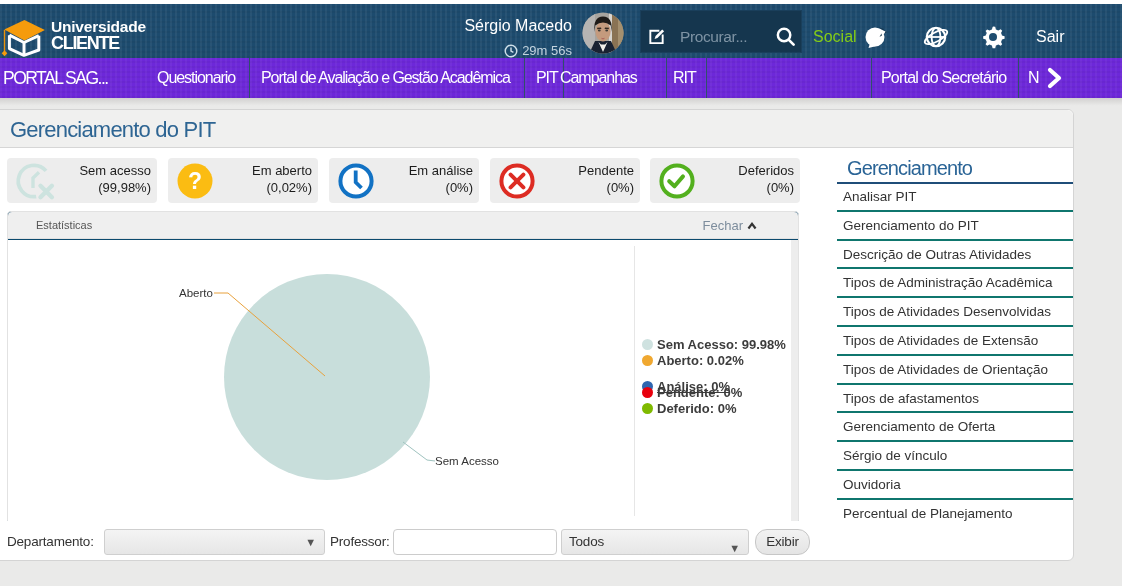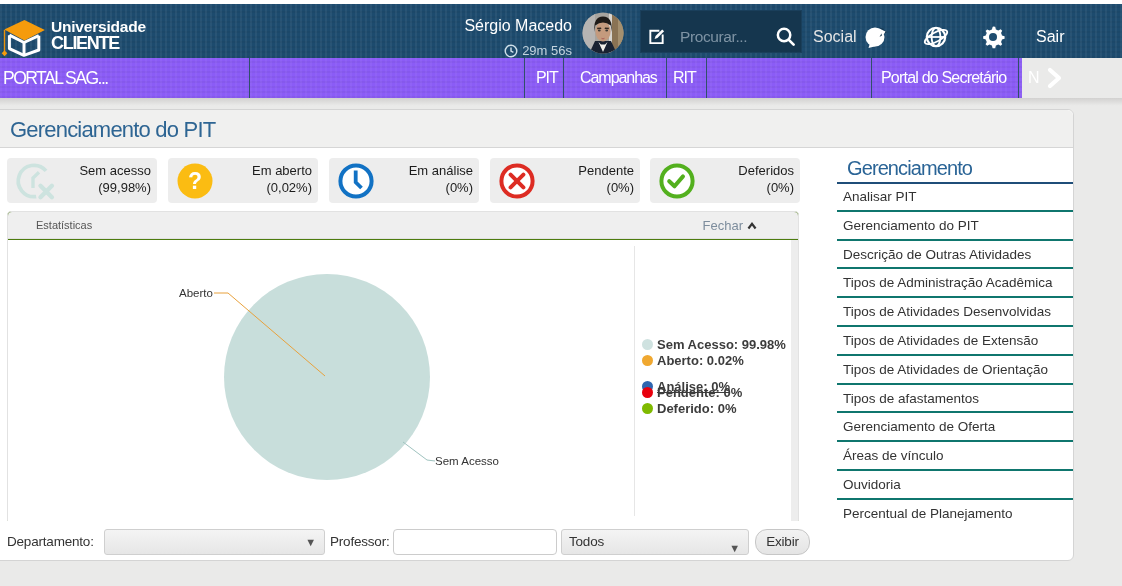--- a/index.html
+++ b/index.html
@@ -7,41 +7,41 @@
 #page { position:relative; width:1122px; height:586px; overflow:hidden; background:#eaeae9; }
 .abs { position:absolute; }
 
 
 #topstrip { left:0; top:0; width:1122px; height:4px; background:#ffffff; }
 #header { left:0; top:4px; width:1122px; height:54px; background:#1d4b6e; }
 #header .tex { position:absolute; inset:0;
   background-image:repeating-linear-gradient(90deg, rgba(255,255,255,0.05) 0 2px, rgba(0,0,0,0) 2px 5px),
   repeating-linear-gradient(0deg, rgba(0,0,0,0.045) 0 2px, rgba(0,0,0,0) 2px 5px);
 }
-#nav { left:0; top:58px; width:1022px; height:40px; background:#8b5cf6; }
+#nav { left:0; top:58px; width:1122px; height:40px; background:#6d28d9; }
 #nav .tex { position:absolute; inset:0;
   background-image:repeating-linear-gradient(90deg, rgba(255,255,255,0.04) 0 2px, rgba(0,0,0,0) 2px 5px),
   repeating-linear-gradient(0deg, rgba(0,0,0,0.04) 0 2px, rgba(0,0,0,0) 2px 5px);
 }
 .navitem { position:absolute; top:0; height:40px; line-height:40px; color:#fff; font-size:16px; letter-spacing:-1.05px; white-space:nowrap; }
 .navsep { position:absolute; top:0; width:1px; height:40px; background:#30506a; }
 
 
 #shadow { left:0; top:98px; width:1122px; height:11px; background:linear-gradient(#d2d1d0,#eaeae9 70%); }
 #panel { left:-8px; top:109px; width:1082px; height:452px; background:#fff; border:1px solid #d4d4d4; border-radius:6px; }
 #paneltitle { position:absolute; left:0; top:0; width:100%; height:38px; background:#f0f0ef; border-bottom:1px solid #d6d6d6; border-radius:6px 6px 0 0; }
 #paneltitle h1 { position:absolute; left:17px; top:7px; font-size:22px; font-weight:normal; color:#2e6593; letter-spacing:-0.8px; }
 
 
 .card { position:absolute; top:158px; width:150px; height:45px; background:#ededed; border-radius:4px; }
 .card .ic { position:absolute; }
 .card .tx { position:absolute; right:6px; top:4px; text-align:right; font-size:13px; color:#1c1c1c; line-height:17px; }
 
 
-#stat { left:7px; top:211px; width:792px; height:310px; background:#4d7c0f; border:1px solid #e2e2e2; border-radius:4px 4px 0 0; }
+#stat { left:7px; top:211px; width:792px; height:310px; background:#0c4a6e; border:1px solid #e2e2e2; border-radius:4px 4px 0 0; }
 #stathead { position:absolute; left:0; top:0; width:100%; height:27px; background:#efefef; border-bottom:1px solid #e2e2e2; border-radius:4px 4px 0 0; }
 #stathead .lbl { position:absolute; left:28px; top:7px; font-size:11px; color:#555; }
 #stathead .fechar { position:absolute; right:55px; top:6px; font-size:13px; color:#7d8d9d; }
 #statbody { position:absolute; left:0; top:28px; width:100%; height:282px; background:#fff; }
 #statdivider { position:absolute; left:626px; top:6px; width:1px; height:270px; background:#e6e6e6; }
 #statscroll { position:absolute; right:0px; top:0px; width:7px; height:281px; background:#ededed; }
 
 
 .leg { position:absolute; left:634px; font-size:13px; font-weight:bold; color:#3c3c3c; line-height:16px; }
 .leg .dot { display:inline-block; width:11px; height:11px; border-radius:50%; margin-right:4px; position:relative; top:1px; }
@@ -114,21 +114,21 @@
     <svg class="abs" style="left:647px; top:23px;" width="19" height="19" viewBox="0 0 20 20">
       <path d="M13 4 H3.5 V17 H16.5 V8" fill="none" stroke="#fff" stroke-width="2"></path>
       <path d="M8 12.5 L9 9.5 L16 2.5 L18 4.5 L11 11.5 Z" fill="#fff"></path>
     </svg>
     <div class="abs" style="left:673px; top:24px; color:#7e93a4; font-size:15.5px; letter-spacing:-0.4px;margin-left:7px;">Procurar...</div>
     <svg class="abs" style="left:775px; top:22px;" width="21" height="21" viewBox="0 0 22 22">
       <circle cx="9.5" cy="9.5" r="6.5" fill="none" stroke="#fff" stroke-width="2.6"></circle>
       <line x1="14.5" y1="14.5" x2="19.5" y2="19.5" stroke="#fff" stroke-width="2.8" stroke-linecap="round"></line>
     </svg>
 
-    <div class="abs" style="left:813px; top:24px; color:#e5e5e5; font-size:16px;">Social</div>
+    <div class="abs" style="left:813px; top:24px; color:#84cc16; font-size:16px;">Social</div>
     <svg class="abs" style="left:864px; top:22px;" width="24" height="23" viewBox="0 0 24 23">
       <circle cx="11" cy="11" r="9.5" fill="#fff"></circle>
       <path d="M6 17 L4.5 22 L11.5 20.3 Z" fill="#fff"></path>
       <path d="M14 1 L23 6 L15.5 11 L20 3 Z" fill="#16364d"></path>
       <path d="M15 2.5 L21.5 5.5 L18.5 10.5 Z" fill="#fff"></path>
     </svg>
 
     <svg class="abs" style="left:924px; top:21px; overflow:visible;" width="24" height="24" viewBox="0 0 24 24">
       <circle cx="12" cy="12" r="9.2" fill="none" stroke="#fff" stroke-width="2.2"></circle>
       <ellipse cx="12" cy="12" rx="4.4" ry="9.2" fill="none" stroke="#fff" stroke-width="1.8"></ellipse>
@@ -139,25 +139,27 @@
     <svg class="abs" style="left:981px; top:21px;" width="24" height="24" viewBox="0 0 24 24">
       <path fill="#fff" d="M12 1.5l2.2 0.3 0.7 2.6a8 8 0 0 1 2.4 1l2.3-1.2 1.6 1.6-1.2 2.3a8 8 0 0 1 1 2.4l2.6 0.7v2.6l-2.6 0.7a8 8 0 0 1-1 2.4l1.2 2.3-1.6 1.6-2.3-1.2a8 8 0 0 1-2.4 1l-0.7 2.6h-2.6l-0.7-2.6a8 8 0 0 1-2.4-1l-2.3 1.2-1.6-1.6 1.2-2.3a8 8 0 0 1-1-2.4l-2.6-0.7v-2.6l2.6-0.7a8 8 0 0 1 1-2.4L4.6 6l1.6-1.6 2.3 1.2a8 8 0 0 1 2.4-1l0.7-2.6z"></path>
       <circle cx="12" cy="12" r="4" fill="#1e4d70"></circle>
     </svg>
     <div class="abs" style="left:1036px; top:24px; color:#fff; font-size:16px;">Sair</div>
   </div>
 
   <div class="abs" id="nav">
     <div class="tex"></div>
     <div class="navitem" style="left:3px; font-size:17.5px; letter-spacing:-1.5px;">PORTAL SAG...</div>
+    <div class="navitem" style="left:157px;">Questionario</div>
     <div class="navsep" style="left:249px;"></div>
+    <div class="navitem" style="left:261px;">Portal de Avaliação e Gestão Acadêmica</div>
     <div class="navsep" style="left:524px;"></div>
     <div class="navitem" style="left:536px;">PIT</div>
     <div class="navsep" style="left:563px;"></div>
-    <div class="navitem" style="left:580px;">Campanhas</div>
+    <div class="navitem" style="left:560px;">Campanhas</div>
     <div class="navsep" style="left:666px;"></div>
     <div class="navitem" style="left:673px;">RIT</div>
     <div class="navsep" style="left:706px;"></div>
     <div class="navsep" style="left:871px;"></div>
     <div class="navitem" style="left:881px; letter-spacing:-0.8px;text-align:center;">Portal do Secretário</div>
     <div class="navsep" style="left:1018px;"></div>
     <div class="navitem" style="left:1028px;">N</div>
     <svg style="position:absolute; left:1046px; top:9px;" width="17" height="22" viewBox="0 0 17 22">
       <polyline points="4,3 13,11 4,19" fill="none" stroke="#fff" stroke-width="4.2" stroke-linecap="round" stroke-linejoin="round"></polyline>
     </svg>
@@ -255,17 +257,17 @@
     <div id="sideline"></div>
     <div class="sitem" style="top:36px;">Analisar PIT</div>
     <div class="sitem" style="top:64.8px;">Gerenciamento do PIT</div>
     <div class="sitem" style="top:93.6px;">Descrição de Outras Atividades</div>
     <div class="sitem" style="top:122.4px;">Tipos de Administração Acadêmica</div>
     <div class="sitem" style="top:151.2px;">Tipos de Atividades Desenvolvidas</div>
     <div class="sitem" style="top:180px;">Tipos de Atividades de Extensão</div>
     <div class="sitem" style="top:208.8px;">Tipos de Atividades de Orientação</div>
     <div class="sitem" style="top:237.6px;">Tipos de afastamentos</div>
     <div class="sitem" style="top:266.4px;">Gerenciamento de Oferta</div>
-    <div class="sitem" style="top:295.2px;">Áreas de vínculo</div>
+    <div class="sitem" style="top:295.2px;">Sérgio de vínculo</div>
     <div class="sitem" style="top:324px;">Ouvidoria</div>
     <div class="sitem last" style="top:352.8px;">Percentual de Planejamento</div>
   </div>
 </div>
 
 </body></html>

